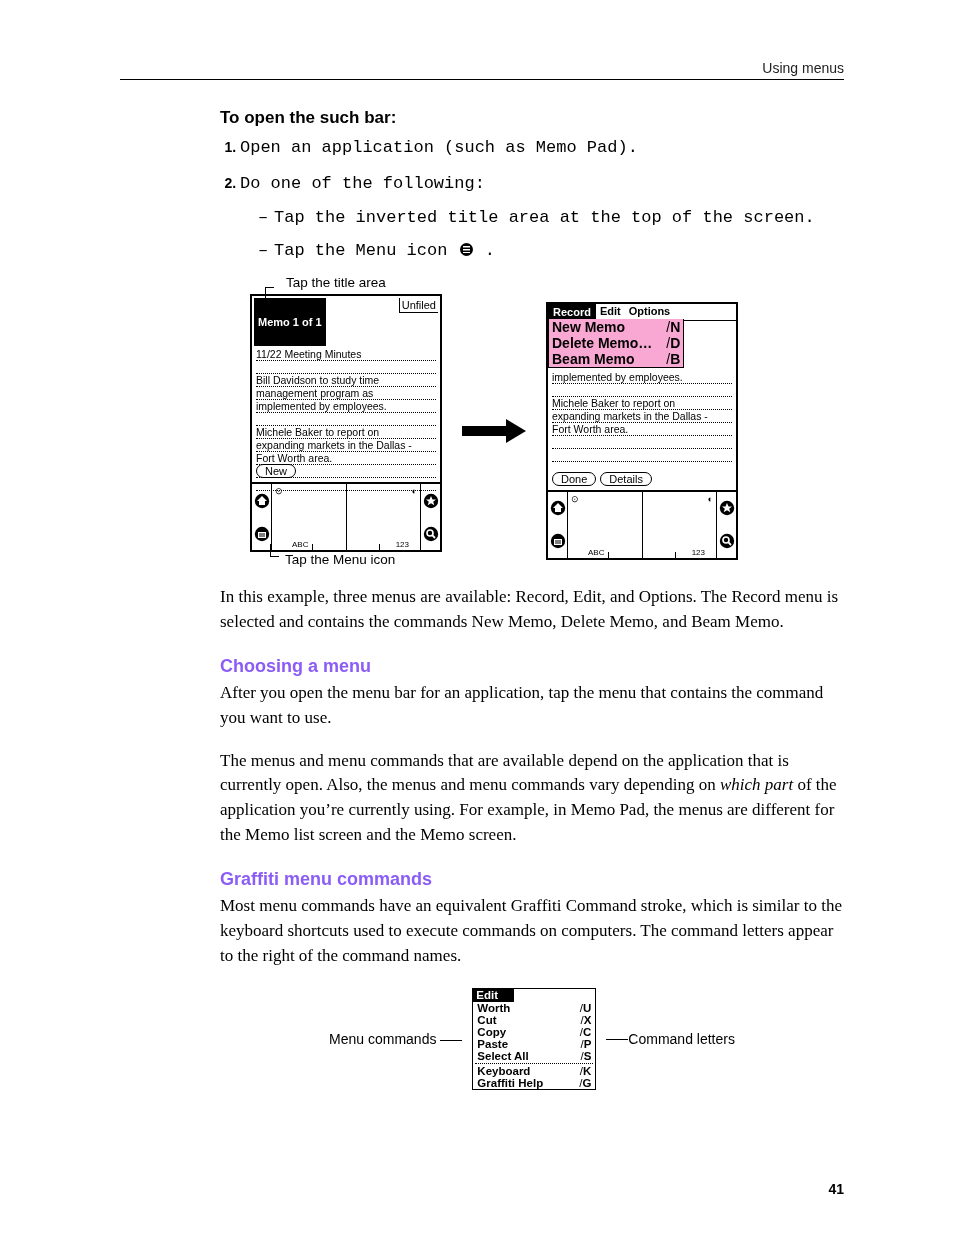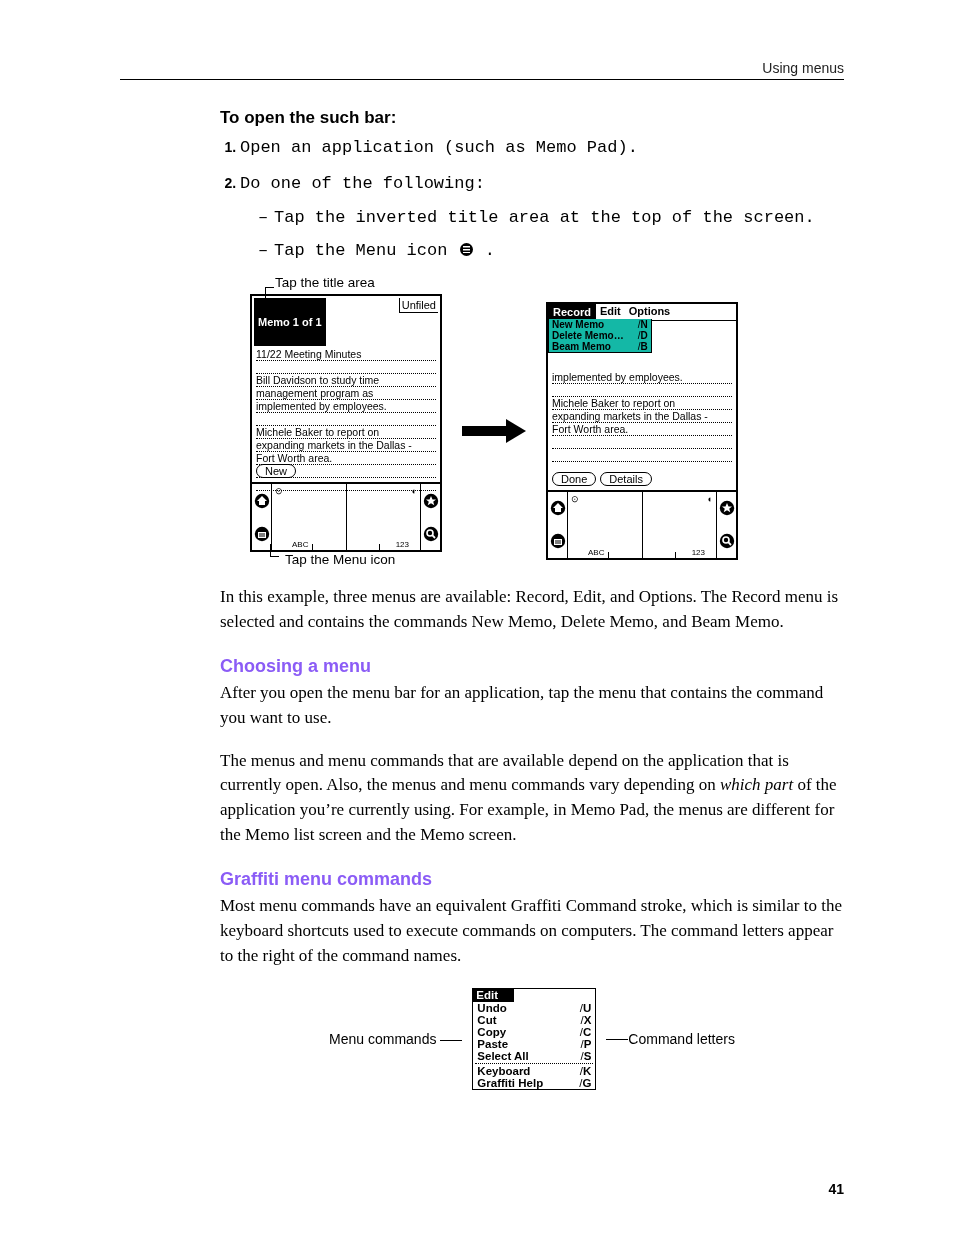--- a/index.html
+++ b/index.html
@@ -104,21 +104,21 @@
     align-items: flex-start;
   }
   .callout {
     font-family: Arial, Helvetica, sans-serif;
     font-size: 13.5px;
   }
   .callout.top {
     margin-left: 45px;
     display: flex;
     align-items: flex-end;
-    gap: 1px;
+    gap: 12px;
     margin-bottom: 3px;
   }
   .callout.top .bracket {
     width: 8px;
     height: 12px;
     border-left: 1px solid #000;
     border-top: 1px solid #000;
     border-right: none;
     position: relative;
     top: 10px;
@@ -264,24 +264,24 @@
   }
   .menubar-item.selected {
     background: #000;
     color: #fff;
     border: 1px solid #000;
   }
   .menu-popup {
     position: absolute;
     top: 15px;
     left: 0px;
-    background: #14b8a6;
+    background: #f9a8d4;
     border: 1px solid #000;
     border-top: none;
-    font-size: 10px;
+    font-size: 14px;
   }
   .menu-popup-row {
     display: flex;
     justify-content: space-between;
     gap: 14px;
     padding: 0 3px;
     font-weight: bold;
   }
   .cmd-letter { font-weight: bold; }
   .cmd-letter::before { content: "/"; font-weight: normal; margin-right: 0; }
@@ -567,21 +567,21 @@
     <p class="body-para" style="margin-top:2px">Most menu commands have an equivalent Graffiti Command stroke, which is similar to the keyboard shortcuts used to execute commands on computers. The command letters appear to the right of the command names.</p>
 
     <div class="edit-figure">
       <div class="side-label">
         <span>Menu commands</span>
         <span class="tiny-line"></span>
       </div>
       <div class="edit-palm-menu">
         <div class="edit-title">Edit</div>
         <div class="edit-row">
-            <span>Undo</span>
+            <span>Worth</span>
             <span class="cmd-letter">U</span>
           </div>
         <div class="edit-row">
             <span>Cut</span>
             <span class="cmd-letter">X</span>
           </div>
         <div class="edit-row">
             <span>Copy</span>
             <span class="cmd-letter">C</span>
           </div>

